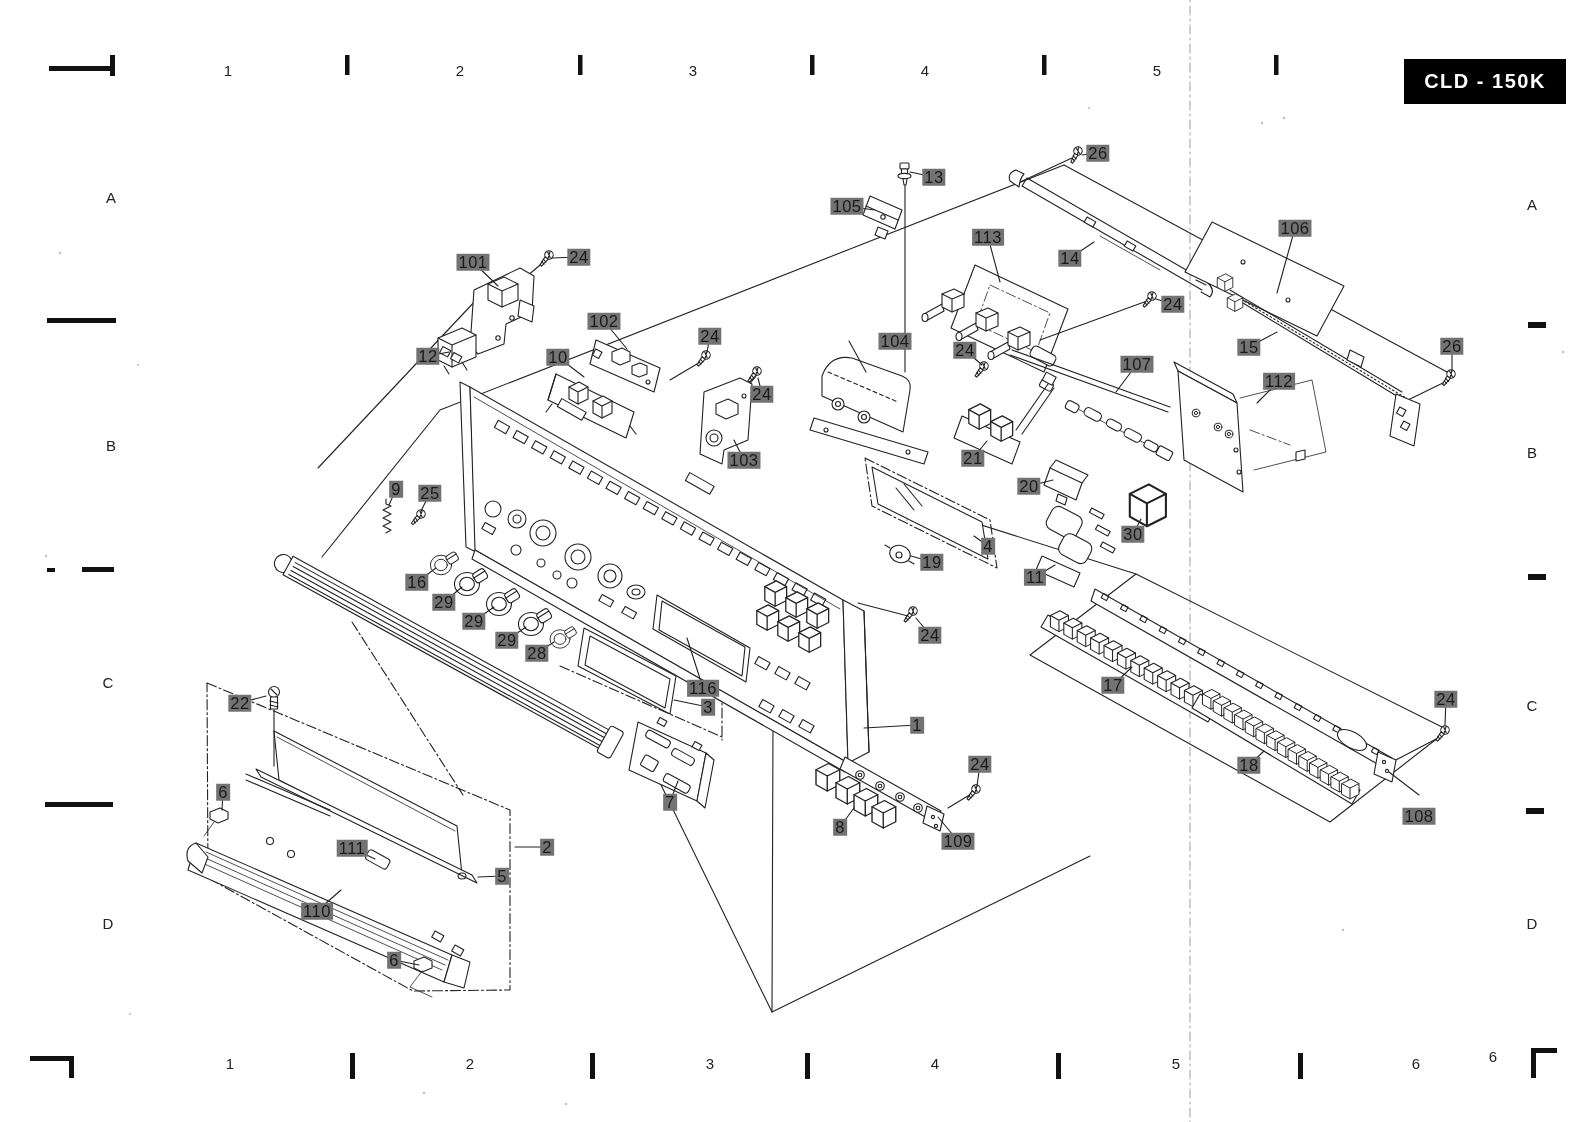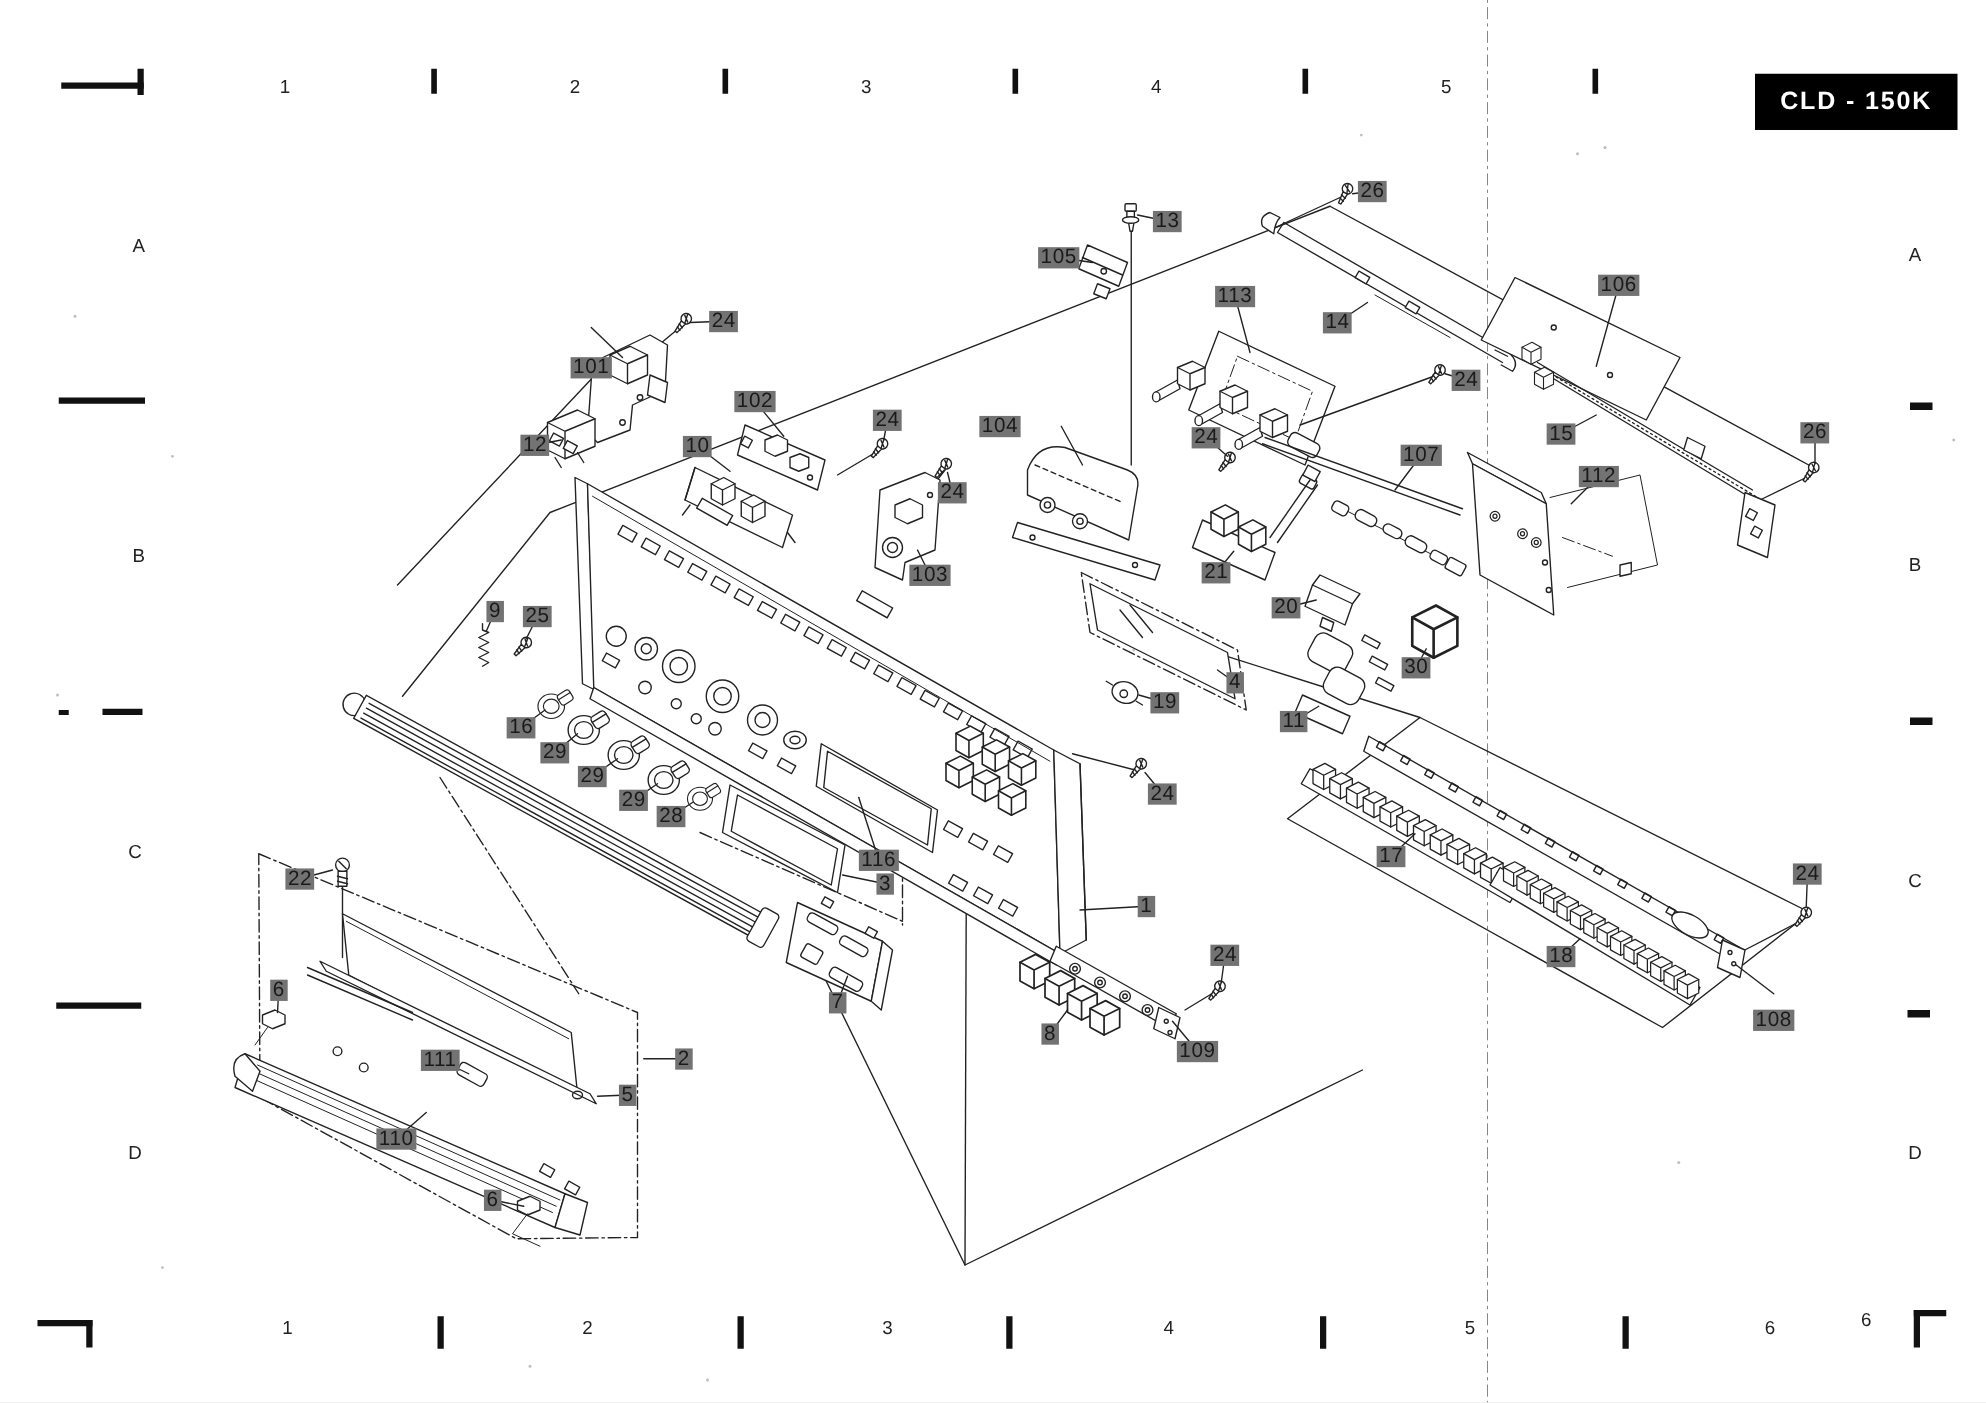--- a/index.html
+++ b/index.html
@@ -604,27 +604,27 @@
       <div class="gridlab" style="left: 1532px; top: 452px;">B</div>
       <div class="gridlab" style="left: 1532px; top: 705px;">C</div>
       <div class="gridlab" style="left: 1532px; top: 923px;">D</div>
       <div class="callout" style="left: 1098px; top: 153px;">26</div>
       <div class="callout" style="left: 934px; top: 177px;">13</div>
       <div class="callout" style="left: 847px; top: 206px;">105</div>
       <div class="callout" style="left: 988px; top: 237px;">113</div>
       <div class="callout" style="left: 1070px; top: 258px;">14</div>
       <div class="callout" style="left: 1295px; top: 228px;">106</div>
       <div class="callout" style="left: 1173px; top: 304px;">24</div>
-      <div class="callout" style="left: 800px; top: 341px;">104</div>
+      <div class="callout" style="left: 895px; top: 341px;">104</div>
       <div class="callout" style="left: 965px; top: 350px;">24</div>
       <div class="callout" style="left: 1137px; top: 364px;">107</div>
       <div class="callout" style="left: 1249px; top: 347px;">15</div>
       <div class="callout" style="left: 1279px; top: 381px;">112</div>
       <div class="callout" style="left: 1452px; top: 346px;">26</div>
-      <div class="callout" style="left: 473px; top: 262px; margin-top: 32px;">101</div>
+      <div class="callout" style="left: 473px; top: 262px;">101</div>
       <div class="callout" style="left: 579px; top: 257px;">24</div>
       <div class="callout" style="left: 428px; top: 356px;">12</div>
       <div class="callout" style="left: 604px; top: 321px;">102</div>
       <div class="callout" style="left: 558px; top: 357px;">10</div>
       <div class="callout" style="left: 710px; top: 336px;">24</div>
       <div class="callout" style="left: 762px; top: 394px;">24</div>
       <div class="callout" style="left: 744px; top: 460px;">103</div>
       <div class="callout" style="left: 396px; top: 489px;">9</div>
       <div class="callout" style="left: 430px; top: 493px;">25</div>
       <div class="callout" style="left: 417px; top: 582px;">16</div>

